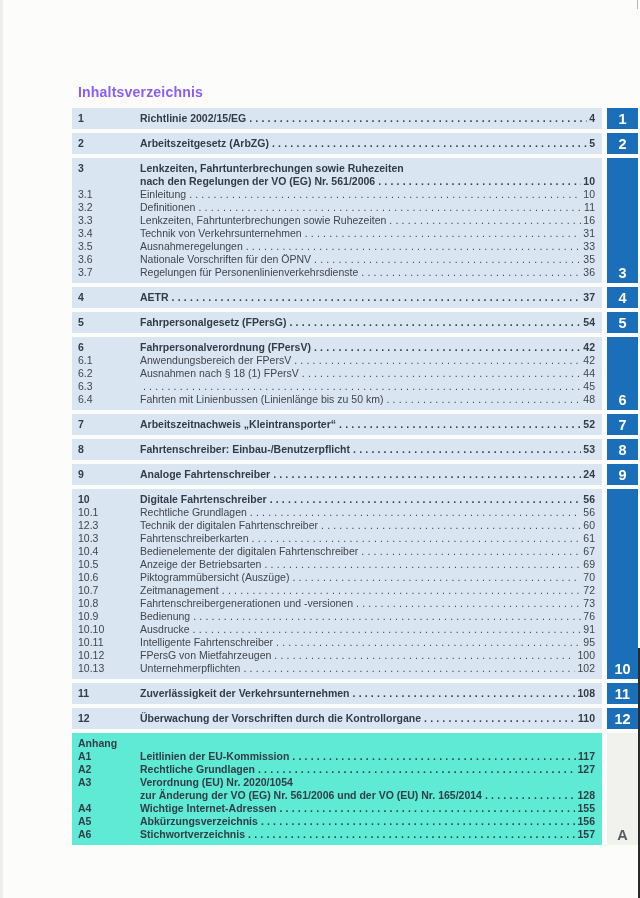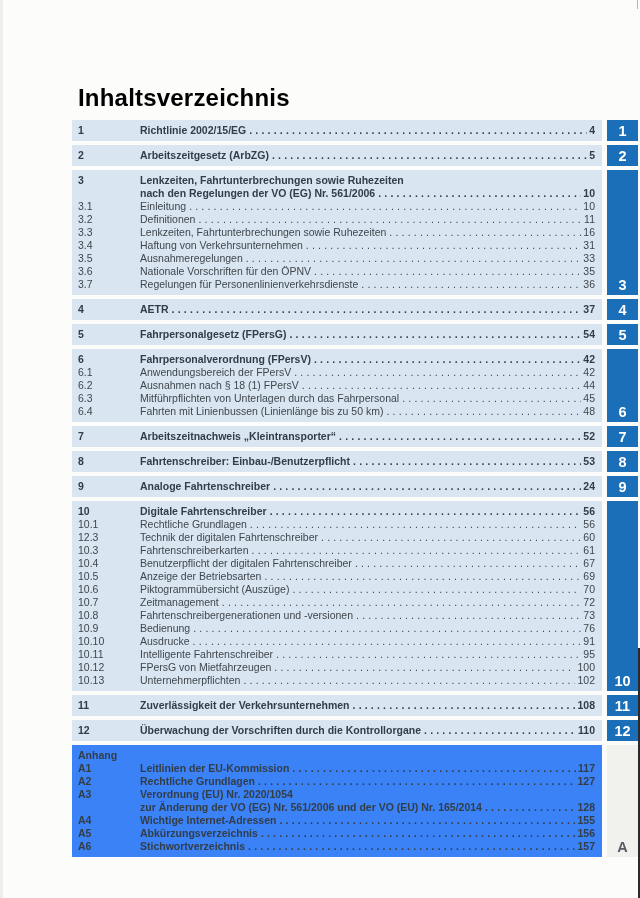--- a/index.html
+++ b/index.html
@@ -9,31 +9,31 @@
     font-family:"Liberation Sans", sans-serif;
     position:relative;
     overflow:hidden;
   }
   .page {
     position:absolute; inset:0;
     padding:84px 2px 0 72px;
     box-sizing:border-box;
   }
   .doc-title {
-    font-size:24px; font-weight:bold;
-    color:#000000; letter-spacing:.2px;
+    font-size:14px; font-weight:bold;
+    color:#8b5cf6; letter-spacing:.2px;
     margin:0 0 8px 6px;
   }
   .section-row { display:flex; margin-bottom:4px; }
   .band {
     flex:1; min-width:0;
     background:#d9e5f0;
     padding:4px 7px 4px 6px;
   }
-  .band.gray { background:#3b82f6; }
+  .band.gray { background:#5eead4; }
   .tab {
     flex:0 0 31px; margin-left:5px;
     background:#1a6fb8;
     display:flex; align-items:flex-end; justify-content:center;
   }
   .tab .tab-label {
     color:#ffffff; font-weight:bold; font-size:14.5px;
     line-height:1; padding-bottom:3px;
   }
   .tab.light { background:#f1f1ee; }
@@ -154,21 +154,21 @@
                 <span class="txt">Lenkzeiten, Fahrtunterbrechungen sowie Ruhezeiten</span>
                 <span class="dots">......................................................................................................................................................</span>
                 <span class="pg">16</span>
               </div>
             </div>
           </div>
           <div class="entry">
             <span class="num">3.4</span>
             <div class="entry-lines">
               <div class="line">
-                <span class="txt">Haftung von Verkehrsunternehmen</span>
+                <span class="txt">Technik von Verkehrsunternehmen</span>
                 <span class="dots">......................................................................................................................................................</span>
                 <span class="pg">31</span>
               </div>
             </div>
           </div>
           <div class="entry">
             <span class="num">3.5</span>
             <div class="entry-lines">
               <div class="line">
                 <span class="txt">Ausnahmeregelungen</span>
@@ -265,21 +265,20 @@
                 <span class="txt">Ausnahmen nach § 18 (1) FPersV</span>
                 <span class="dots">......................................................................................................................................................</span>
                 <span class="pg">44</span>
               </div>
             </div>
           </div>
           <div class="entry">
             <span class="num">6.3</span>
             <div class="entry-lines">
               <div class="line">
-                <span class="txt">Mitführpflichten von Unterlagen durch das Fahrpersonal</span>
                 <span class="dots">......................................................................................................................................................</span>
                 <span class="pg">45</span>
               </div>
             </div>
           </div>
           <div class="entry">
             <span class="num">6.4</span>
             <div class="entry-lines">
               <div class="line">
                 <span class="txt">Fahrten mit Linienbussen (Linienlänge bis zu 50 km)</span>
@@ -383,21 +382,21 @@
                 <span class="txt">Fahrtenschreiberkarten</span>
                 <span class="dots">......................................................................................................................................................</span>
                 <span class="pg">61</span>
               </div>
             </div>
           </div>
           <div class="entry">
             <span class="num">10.4</span>
             <div class="entry-lines">
               <div class="line">
-                <span class="txt">Benutzerpflicht der digitalen Fahrtenschreiber</span>
+                <span class="txt">Bedienelemente der digitalen Fahrtenschreiber</span>
                 <span class="dots">......................................................................................................................................................</span>
                 <span class="pg">67</span>
               </div>
             </div>
           </div>
           <div class="entry">
             <span class="num">10.5</span>
             <div class="entry-lines">
               <div class="line">
                 <span class="txt">Anzeige der Betriebsarten</span>

